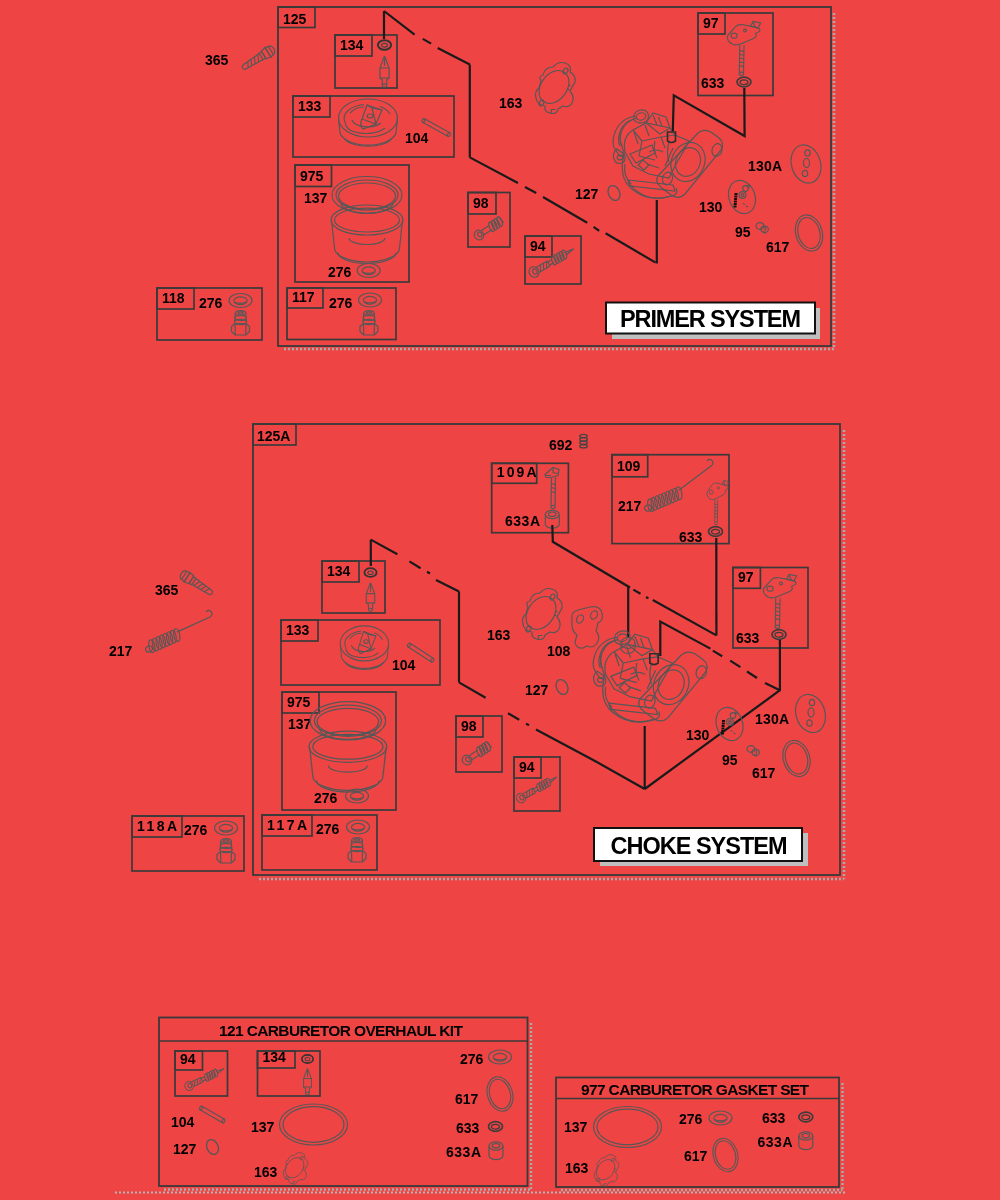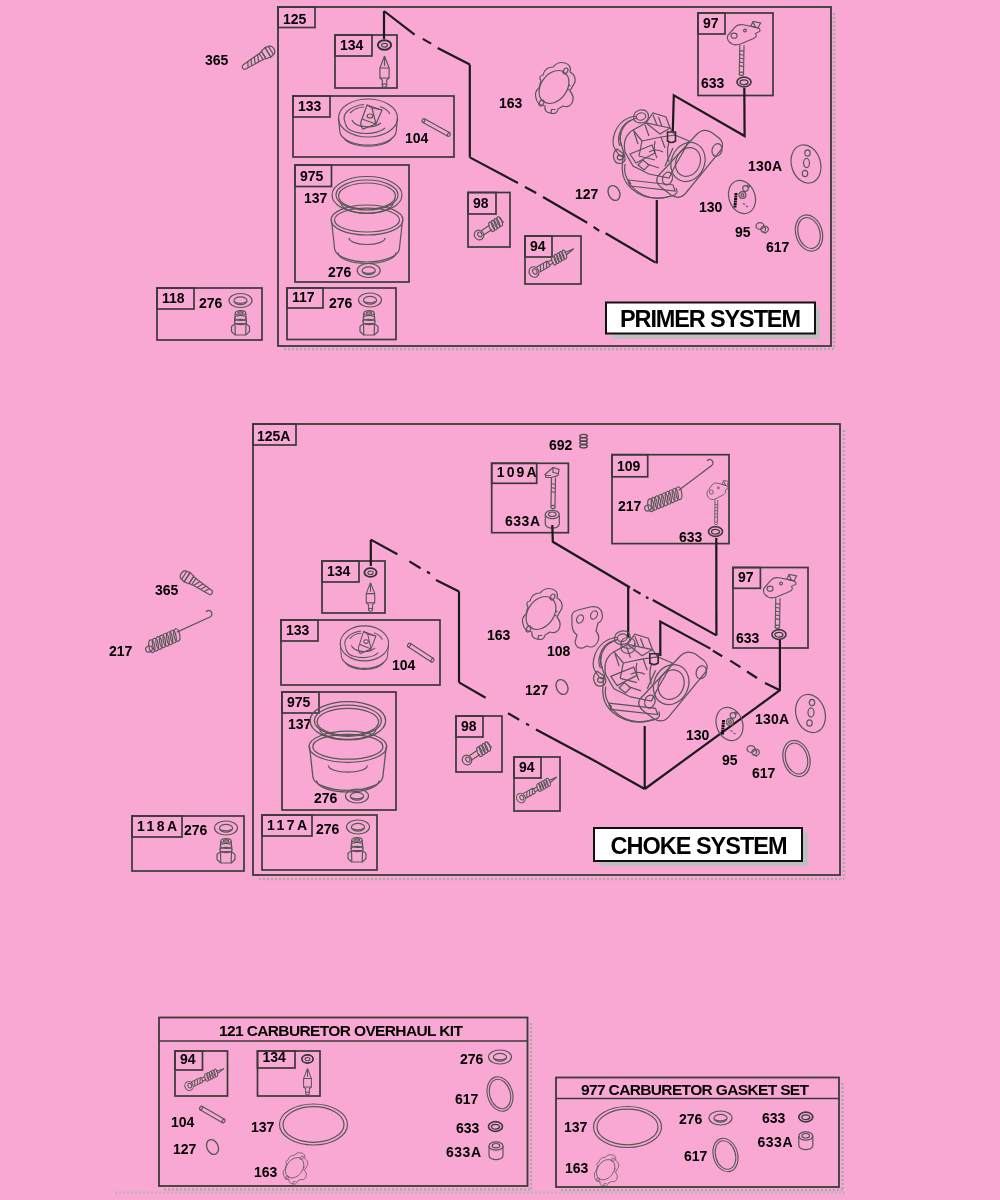--- a/index.html
+++ b/index.html
@@ -1,16 +1,16 @@
 <!DOCTYPE html>
 <html><head>
 <meta charset="utf-8">
 <style>
   html,body { margin:0; padding:0; background:#ffffff; }
-  .page { position:relative; width:1000px; height:1200px; background:#f9a8d4; overflow:hidden;text-align:right; }
+  .page { position:relative; width:1000px; height:1200px; background:#ef4444; overflow:hidden;text-align:right; }
   text { font-family:"Liberation Sans", sans-serif; fill:#000; }
   .pl { font-size:14px; font-weight:bold; }
   .title { font-size:23.5px; font-weight:bold; }
   .kt { font-size:15.5px; font-weight:bold; }
 </style>
 </head>
 <body>
 <div class="page">
 <svg width="1000" height="1200" viewBox="0 0 1000 1200">
 

